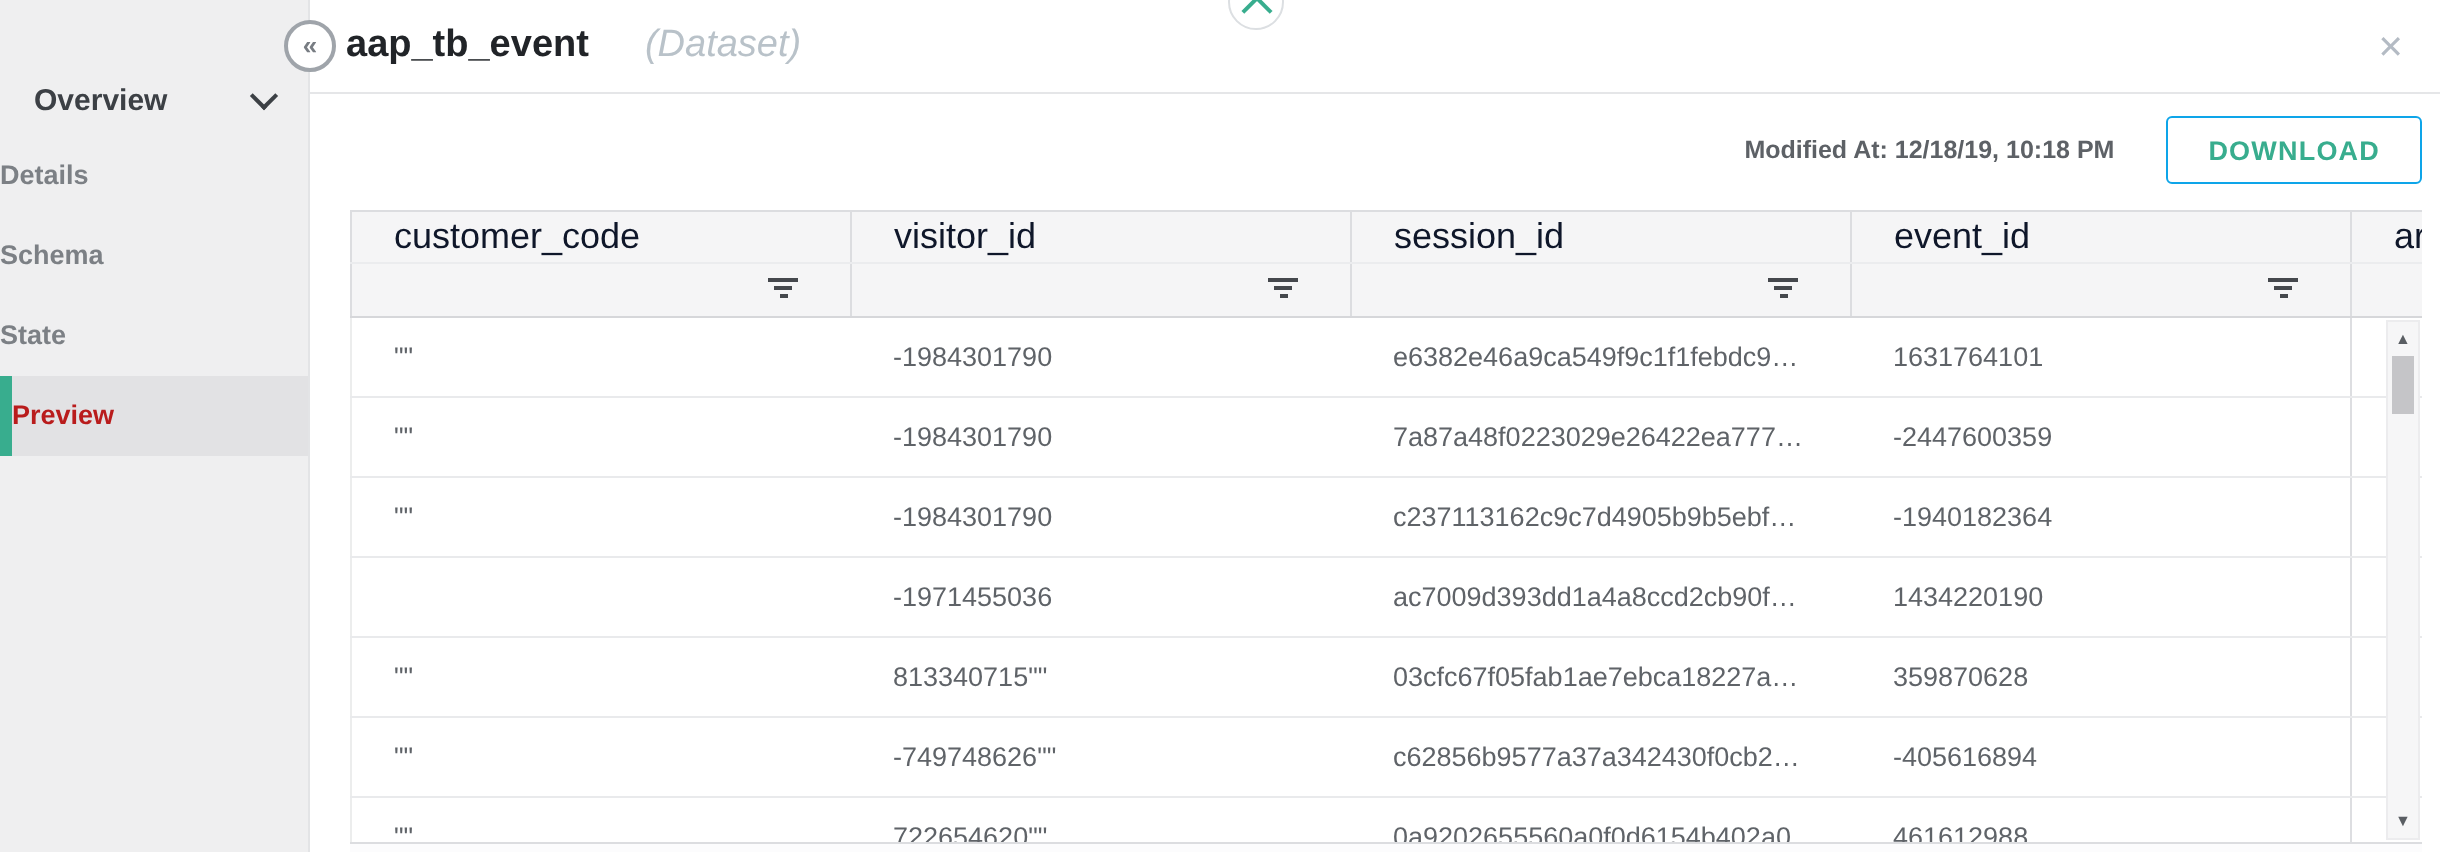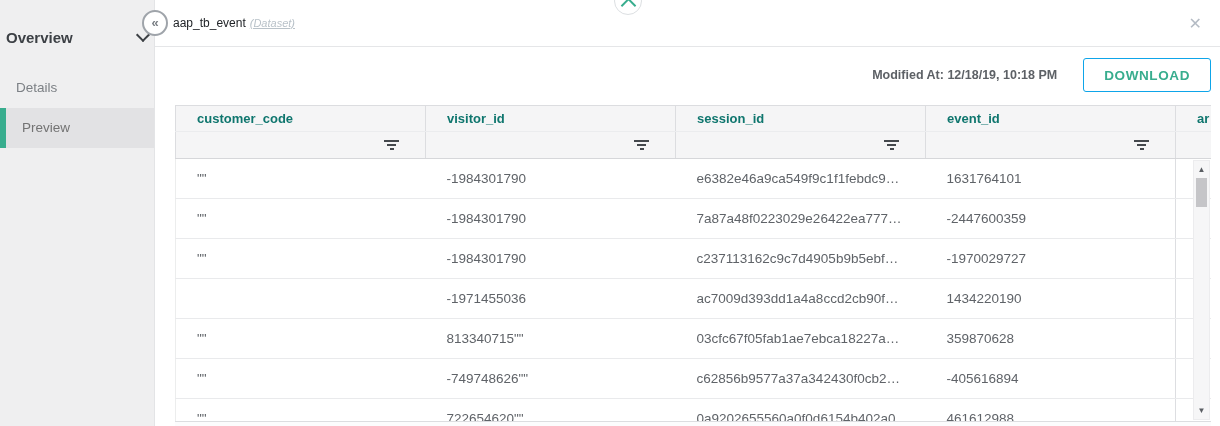--- a/index.html
+++ b/index.html
@@ -1,58 +1,58 @@
 <!DOCTYPE html>
 <html><head>
 <meta charset="utf-8">
 <style>
   html,body{margin:0;padding:0;background:#fff;}
   .app{position:relative;width:1220px;height:426px;background:#fff;overflow:hidden;
        font-family:"Liberation Sans",sans-serif;--accent:#38ad8e;}
   
   .sidebar{position:absolute;left:0;top:0;width:155px;height:426px;background:#efeff0;
            border-right:1px solid #e3e4e6;box-sizing:border-box;}
-  .sb-section{position:absolute;left:0;top:23px;width:100%;height:28px;display:flex;
-              align-items:center;justify-content:space-between;padding:0 6px;box-sizing:border-box;cursor:pointer;}
+  .sb-section{position:absolute;left:0;top:36px;width:100%;height:28px;display:flex;
+              align-items:center;justify-content:space-between;padding:0 17px;box-sizing:border-box;cursor:pointer;}
   .sb-section-label{font-size:15px;font-weight:bold;color:#3c4045;}
   .chev-down{width:8px;height:8px;border-right:2px solid #3c4045;border-bottom:2px solid #3c4045;
              transform:rotate(45deg);margin-top:-4px;}
   .sb-items{position:absolute;left:0;top:68px;width:100%;}
-  .sb-item{height:40px;line-height:40px;padding-left:16px;font-size:13.5px;font-weight:normal;
+  .sb-item{height:40px;line-height:40px;font-size:13.5px;font-weight:bold;
            color:#7c8085;cursor:pointer;box-sizing:border-box;}
-  .sb-item.active{background:#e2e2e4;border-left:6px solid var(--accent);color:#737373;}
+  .sb-item.active{background:#e2e2e4;border-left:6px solid var(--accent);color:#b91c1c;}
   .top-divider{position:absolute;left:133px;top:0;width:1px;height:26px;background:#bcc0c5;}
   
   .main{position:absolute;left:155px;top:0;width:1065px;height:426px;background:#fff;}
   .panel-header{position:absolute;left:0;top:0;right:0;height:47px;background:#fff;
                 border-bottom:1px solid #e5e6e8;box-sizing:border-box;display:flex;align-items:center;}
   .back-btn{position:absolute;left:-13px;top:10px;width:26px;height:26px;border-radius:50%;
             background:#fff;border:2px solid #9fa4aa;color:#787d83;font-size:13px;font-weight:bold;
             display:flex;align-items:center;justify-content:center;cursor:pointer;box-sizing:border-box;
             font-family:"Liberation Sans",sans-serif;padding:0 0 2px 0;}
-  .page-title{margin:0 0 0 18px;font-size:12px;font-weight:normal;color:#212428;}
-  .page-subtitle{margin-left:4px;font-size:11px;font-style:italic;color:#b9c2c9;text-decoration:underline;}
+  .page-title{margin:0 0 0 18px;font-size:19px;font-weight:bold;color:#212428;}
+  .page-subtitle{margin-left:28px;font-size:19px;font-style:italic;color:#b9c2c9;}
   .collapse-circle{position:absolute;left:459px;top:-13px;width:28px;height:28px;border-radius:50%;
                    background:#fff;border:1px solid #dcdfe2;box-sizing:border-box;cursor:pointer;z-index:5;}
   .chev-up{position:absolute;left:8px;top:12px;width:9px;height:9px;border-left:2px solid var(--accent);
            border-top:2px solid var(--accent);transform:rotate(45deg);}
   .close-btn{position:absolute;right:12px;top:0;height:47px;display:flex;align-items:center;
              background:none;border:none;color:#b4bbc4;font-size:16px;cursor:pointer;
              font-family:"Liberation Sans",sans-serif;}
   .toolbar{position:absolute;top:58px;right:9px;display:flex;align-items:center;gap:26px;}
   .modified{font-size:12.5px;font-weight:bold;color:#5d6166;}
   .download-btn{height:34px;padding:0 20px;background:#fff;border:1px solid #0ea5e9;border-radius:3px;
                 color:var(--accent);font-size:13.5px;font-weight:bold;letter-spacing:0.6px;cursor:pointer;
                 font-family:"Liberation Sans",sans-serif;}
   
   .table-wrap{position:absolute;left:20px;top:105px;width:1036px;height:321px;overflow:hidden;}
   table.grid{border-collapse:collapse;table-layout:fixed;width:1250px;}
   table.grid th,table.grid td{padding:0 0 0 21px;text-align:left;overflow:hidden;white-space:nowrap;box-sizing:border-box;}
   table.grid col{width:250px;}
-  tr.names th{height:26px;background:#f5f5f6;font-size:13px;font-weight:bold;color:#0f766e;
+  tr.names th{height:26px;background:#f5f5f6;font-size:18px;font-weight:normal;color:#0f172a;
               border-top:1px solid #dcdde0;border-left:1px solid #dcdde0;border-bottom:1px solid #ebecee;}
   tr.filters th{height:27px;background:#f5f5f6;border-left:1px solid #dcdde0;
                 border-bottom:1px solid #d6d7da;text-align:right;padding-right:26px;}
   .filter-icon{display:inline-block;width:15px;cursor:pointer;}
   .filter-icon .b1,.filter-icon .b2,.filter-icon .b3{height:2px;background:#45484d;margin:0 auto 2px auto;}
   .filter-icon .b1{width:15px;} .filter-icon .b2{width:9px;} .filter-icon .b3{width:4px;margin-bottom:0;}
   tbody td{height:40px;font-size:13.5px;color:#5f6368;border-bottom:1px solid #e9eaec;background:#fff;}
   tbody td:first-child{border-left:1px solid #eceded;}
   tbody td:nth-child(5){border-left:1px solid #dddee1;}
   
@@ -70,20 +70,22 @@
 <div class="app" style="--accent: #38ad8e;">
   <div class="top-divider"></div>
 
   <aside class="sidebar">
     <div class="sb-section">
       <span class="sb-section-label">Overview</span>
       <span class="chev-down"></span>
     </div>
     <nav class="sb-items">
       <div class="sb-item">Details</div>
+      <div class="sb-item">Schema</div>
+      <div class="sb-item">State</div>
       <div class="sb-item active">Preview</div>
     </nav>
   </aside>
 
   <div class="main">
     <header class="panel-header">
       <button class="back-btn">
         <span>«</span>
       </button>
       <h1 class="page-title">aap_tb_event</h1>
@@ -138,21 +140,21 @@
               <td>""</td>
               <td>-1984301790</td>
               <td>7a87a48f0223029e26422ea777…</td>
               <td>-2447600359</td>
               <td></td>
             </tr>
             <tr>
               <td>""</td>
               <td>-1984301790</td>
               <td>c237113162c9c7d4905b9b5ebf…</td>
-              <td>-1970029727</td>
+              <td>-1940182364</td>
               <td></td>
             </tr>
             <tr>
               <td></td>
               <td>-1971455036</td>
               <td>ac7009d393dd1a4a8ccd2cb90f…</td>
               <td>1434220190</td>
               <td></td>
             </tr>
             <tr>

